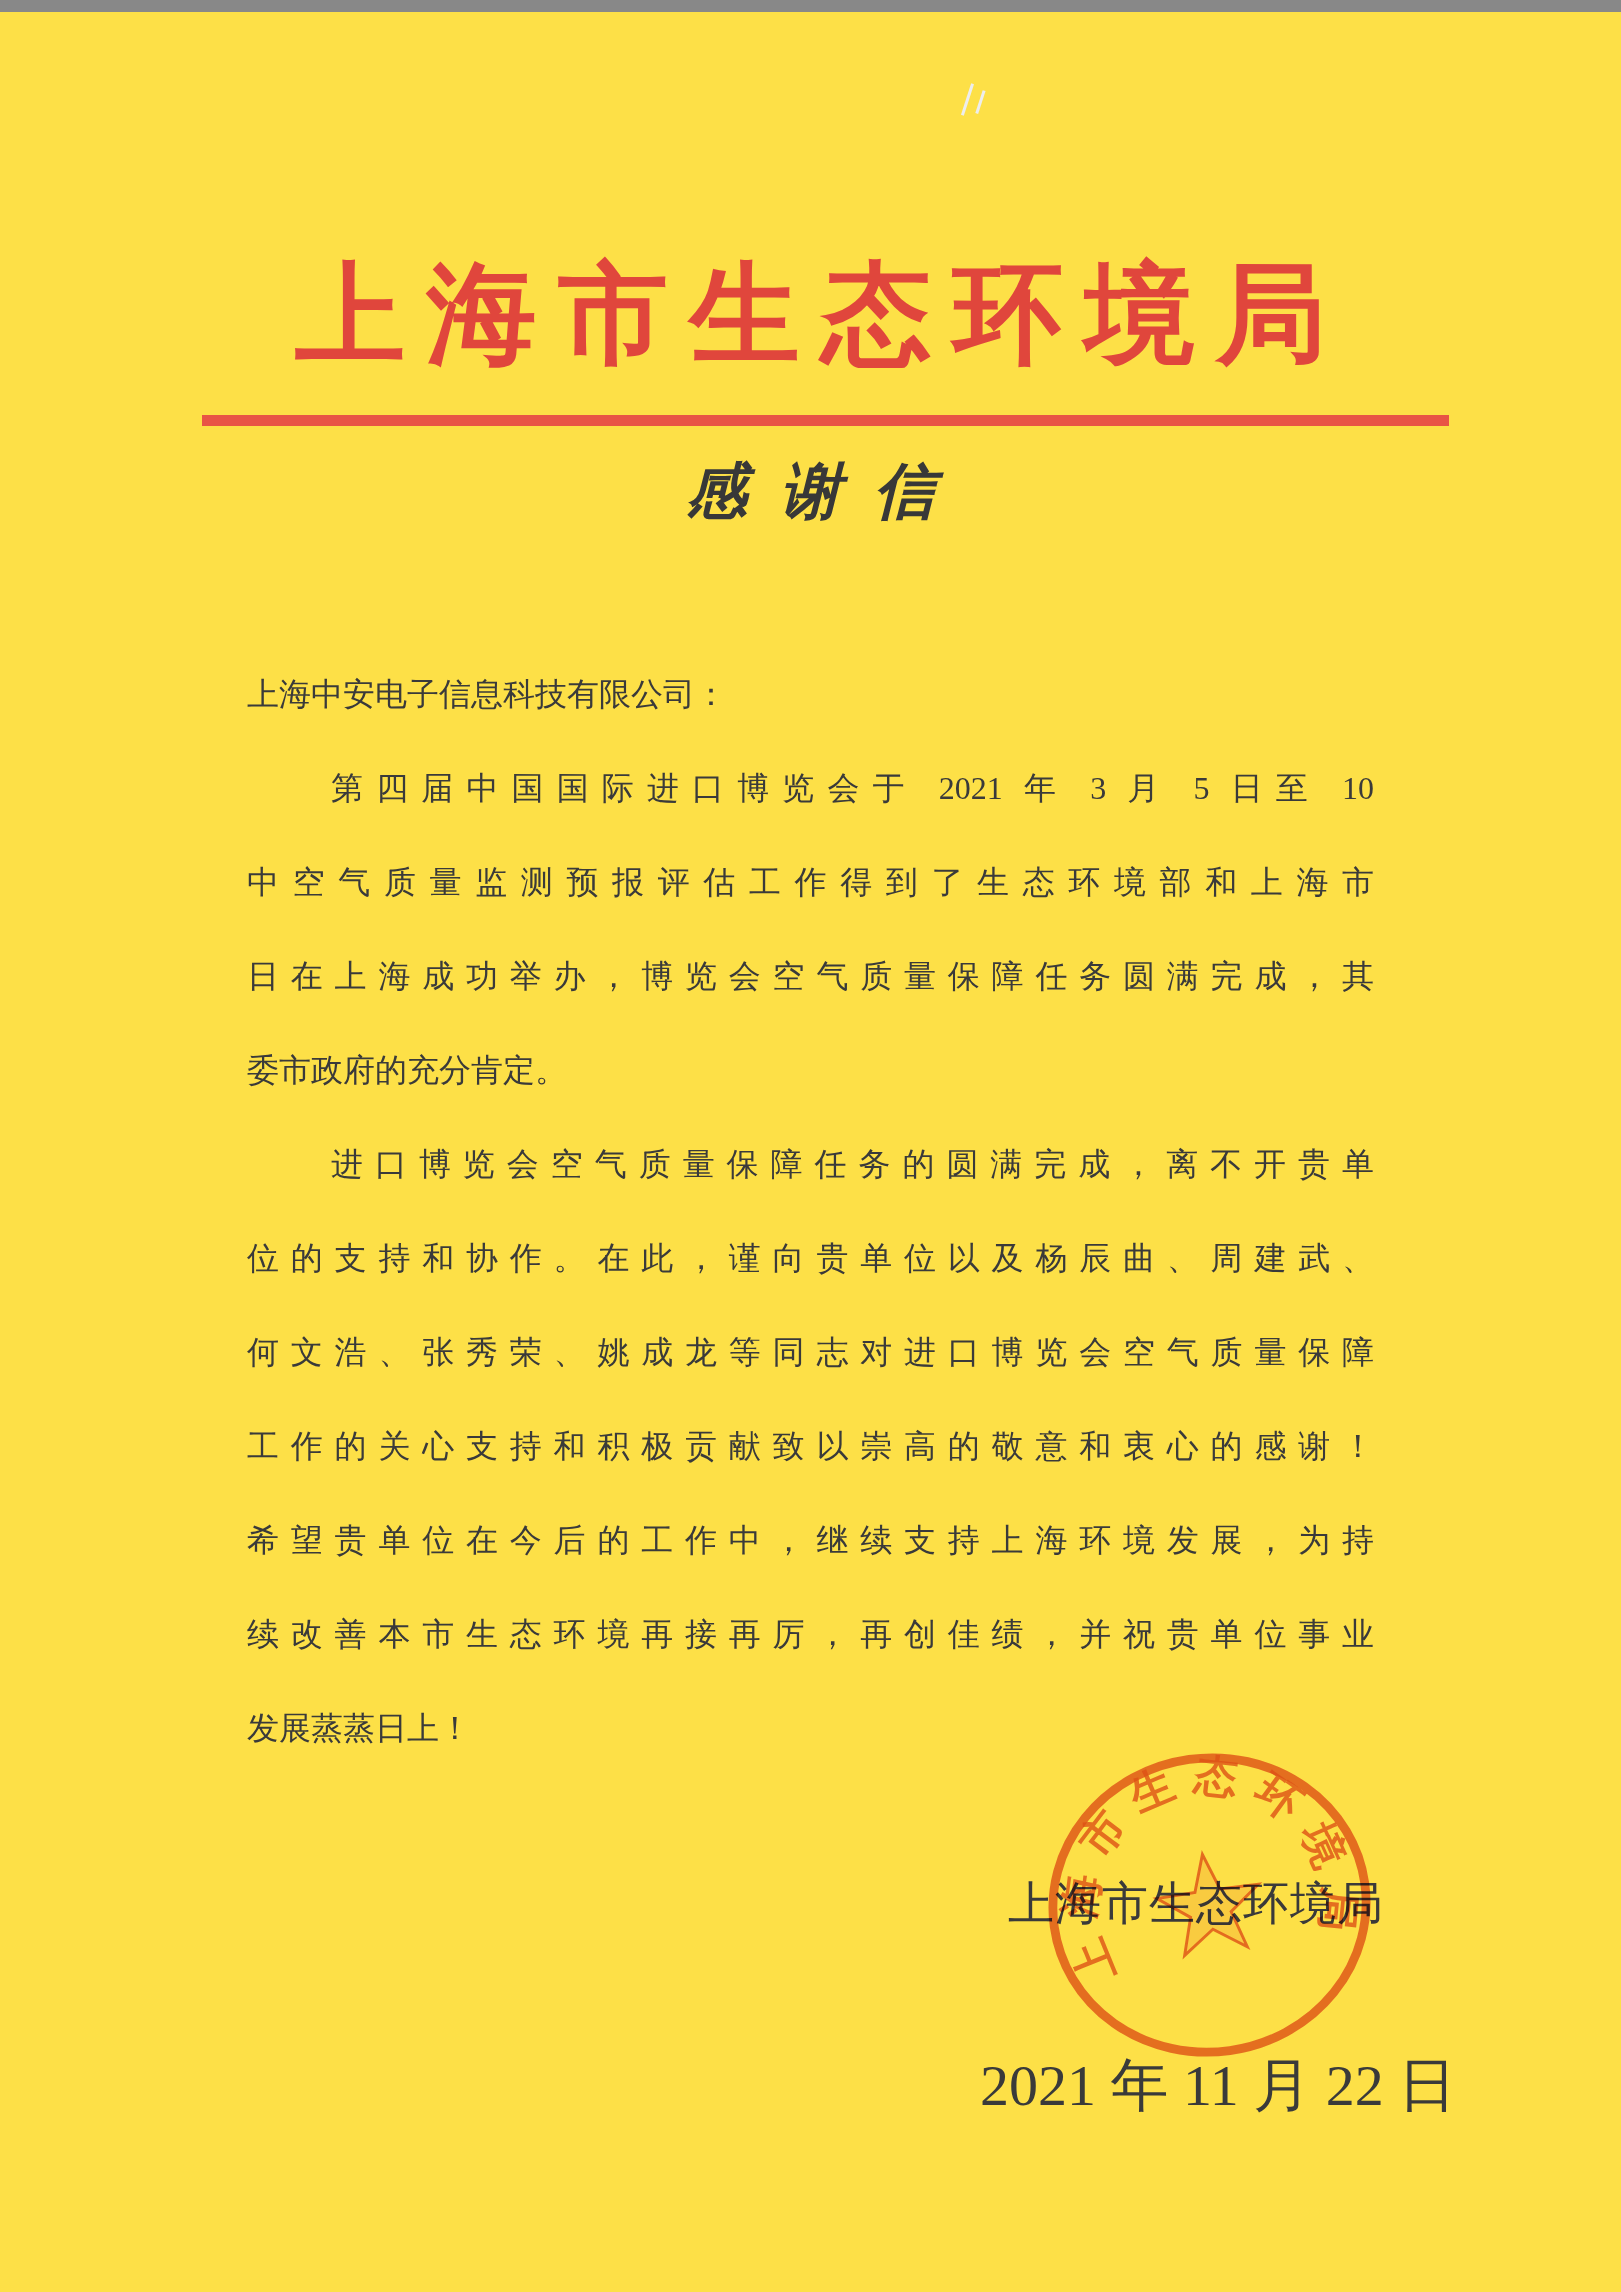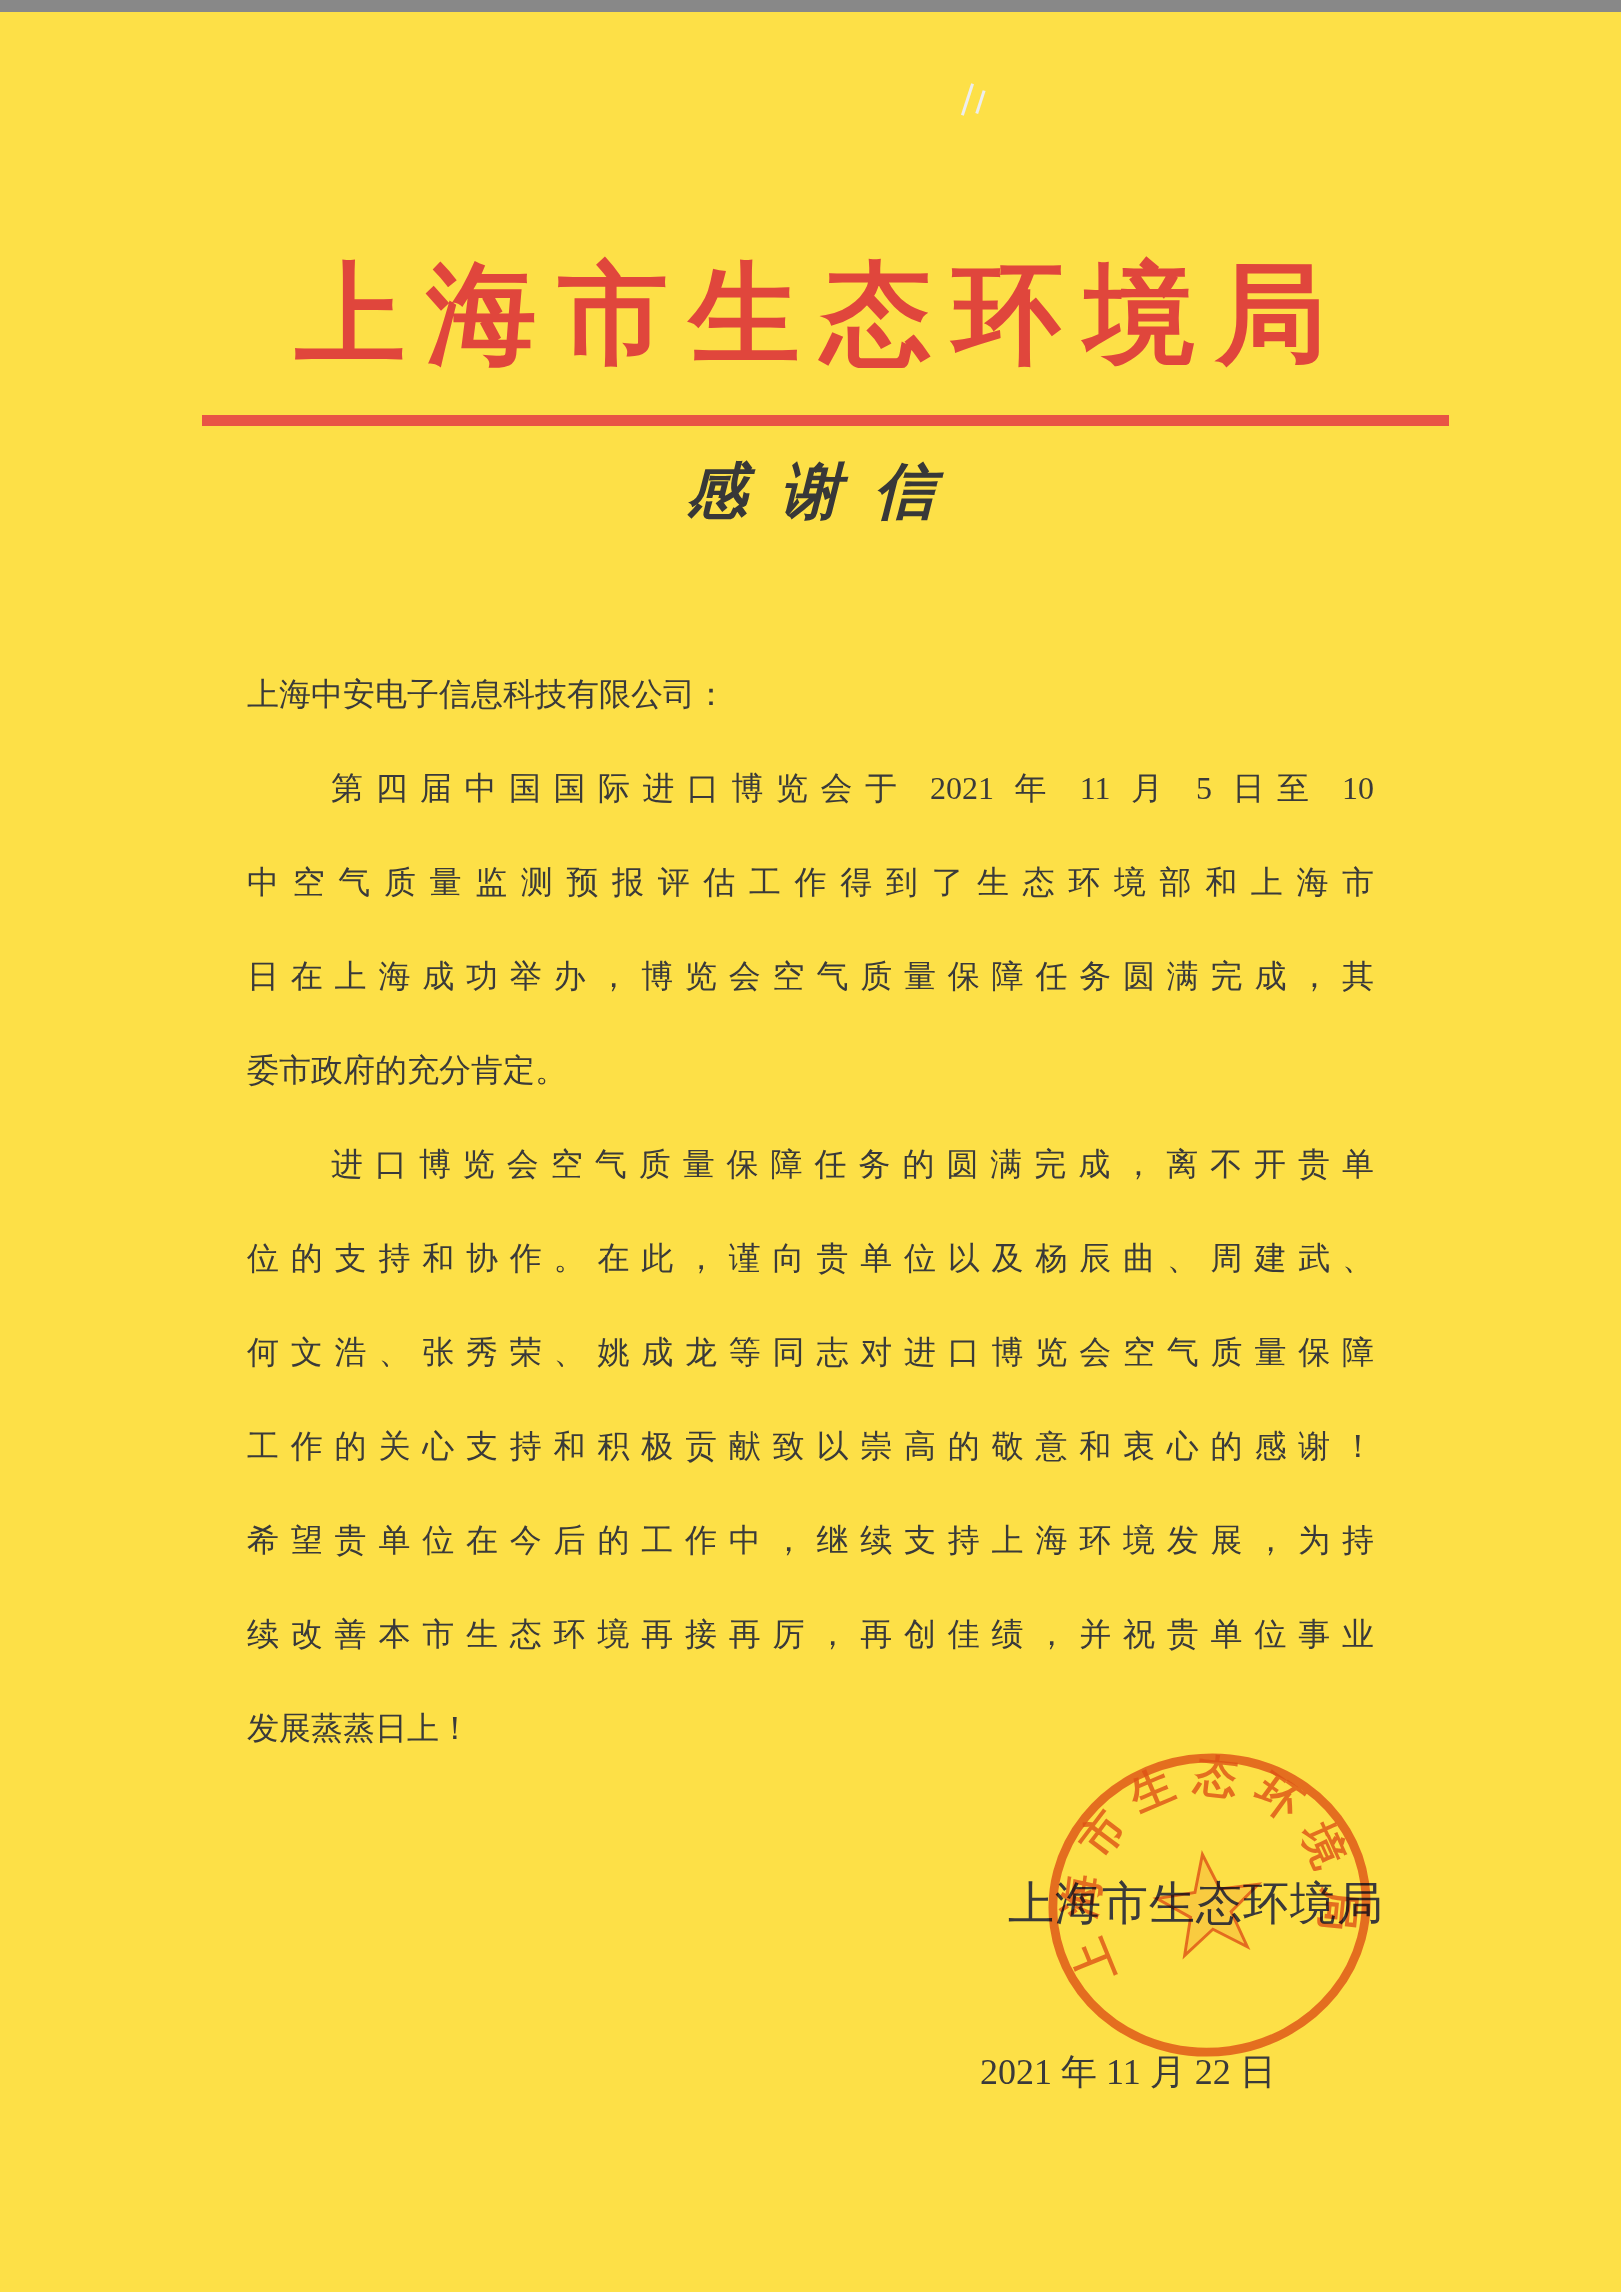--- a/index.html
+++ b/index.html
@@ -88,21 +88,22 @@
     font-size: 46px;
     line-height: 1.2;
     letter-spacing: 1px;
     white-space: nowrap;
   }
   .signature-date {
     position: absolute;
     top: 2039px;
     left: 980px;
     width: 431px;
-    font-size: 36px;
+    text-align: center;
+    font-size: 58px;
     line-height: 1.2;
     white-space: nowrap;
   }
 
   
   .official-seal {
     position: absolute;
     top: 1737px;
     left: 1039px;
     width: 341px;
@@ -140,21 +141,21 @@
   <div class="smudge-mark m2"></div>
 
   <div class="header-title">上海市生态环境局</div>
 
   <div class="red-divider"></div>
 
   <div class="letter-title">感谢信</div>
 
   <div class="body-text">
     <div class="line">上海中安电子信息科技有限公司：</div>
-    <div class="line jl ind">第四届中国国际进口博览会于 2021 年 11 月 5 日至 10</div>
+    <div class="line jl ind">第四届中国国际进口博览会于 2021 年 3 月 5 日至 10</div>
     <div class="line jl">中空气质量监测预报评估工作得到了生态环境部和上海市</div>
     <div class="line jl">日在上海成功举办，博览会空气质量保障任务圆满完成，其</div>
     <div class="line">委市政府的充分肯定。</div>
     <div class="line jl ind">进口博览会空气质量保障任务的圆满完成，离不开贵单</div>
     <div class="line jl">位的支持和协作。在此，谨向贵单位以及杨辰曲、周建武、</div>
     <div class="line jl">何文浩、张秀荣、姚成龙等同志对进口博览会空气质量保障</div>
     <div class="line jl">工作的关心支持和积极贡献致以崇高的敬意和衷心的感谢！</div>
     <div class="line jl">希望贵单位在今后的工作中，继续支持上海环境发展，为持</div>
     <div class="line jl">续改善本市生态环境再接再厉，再创佳绩，并祝贵单位事业</div>
     <div class="line">发展蒸蒸日上！</div>

